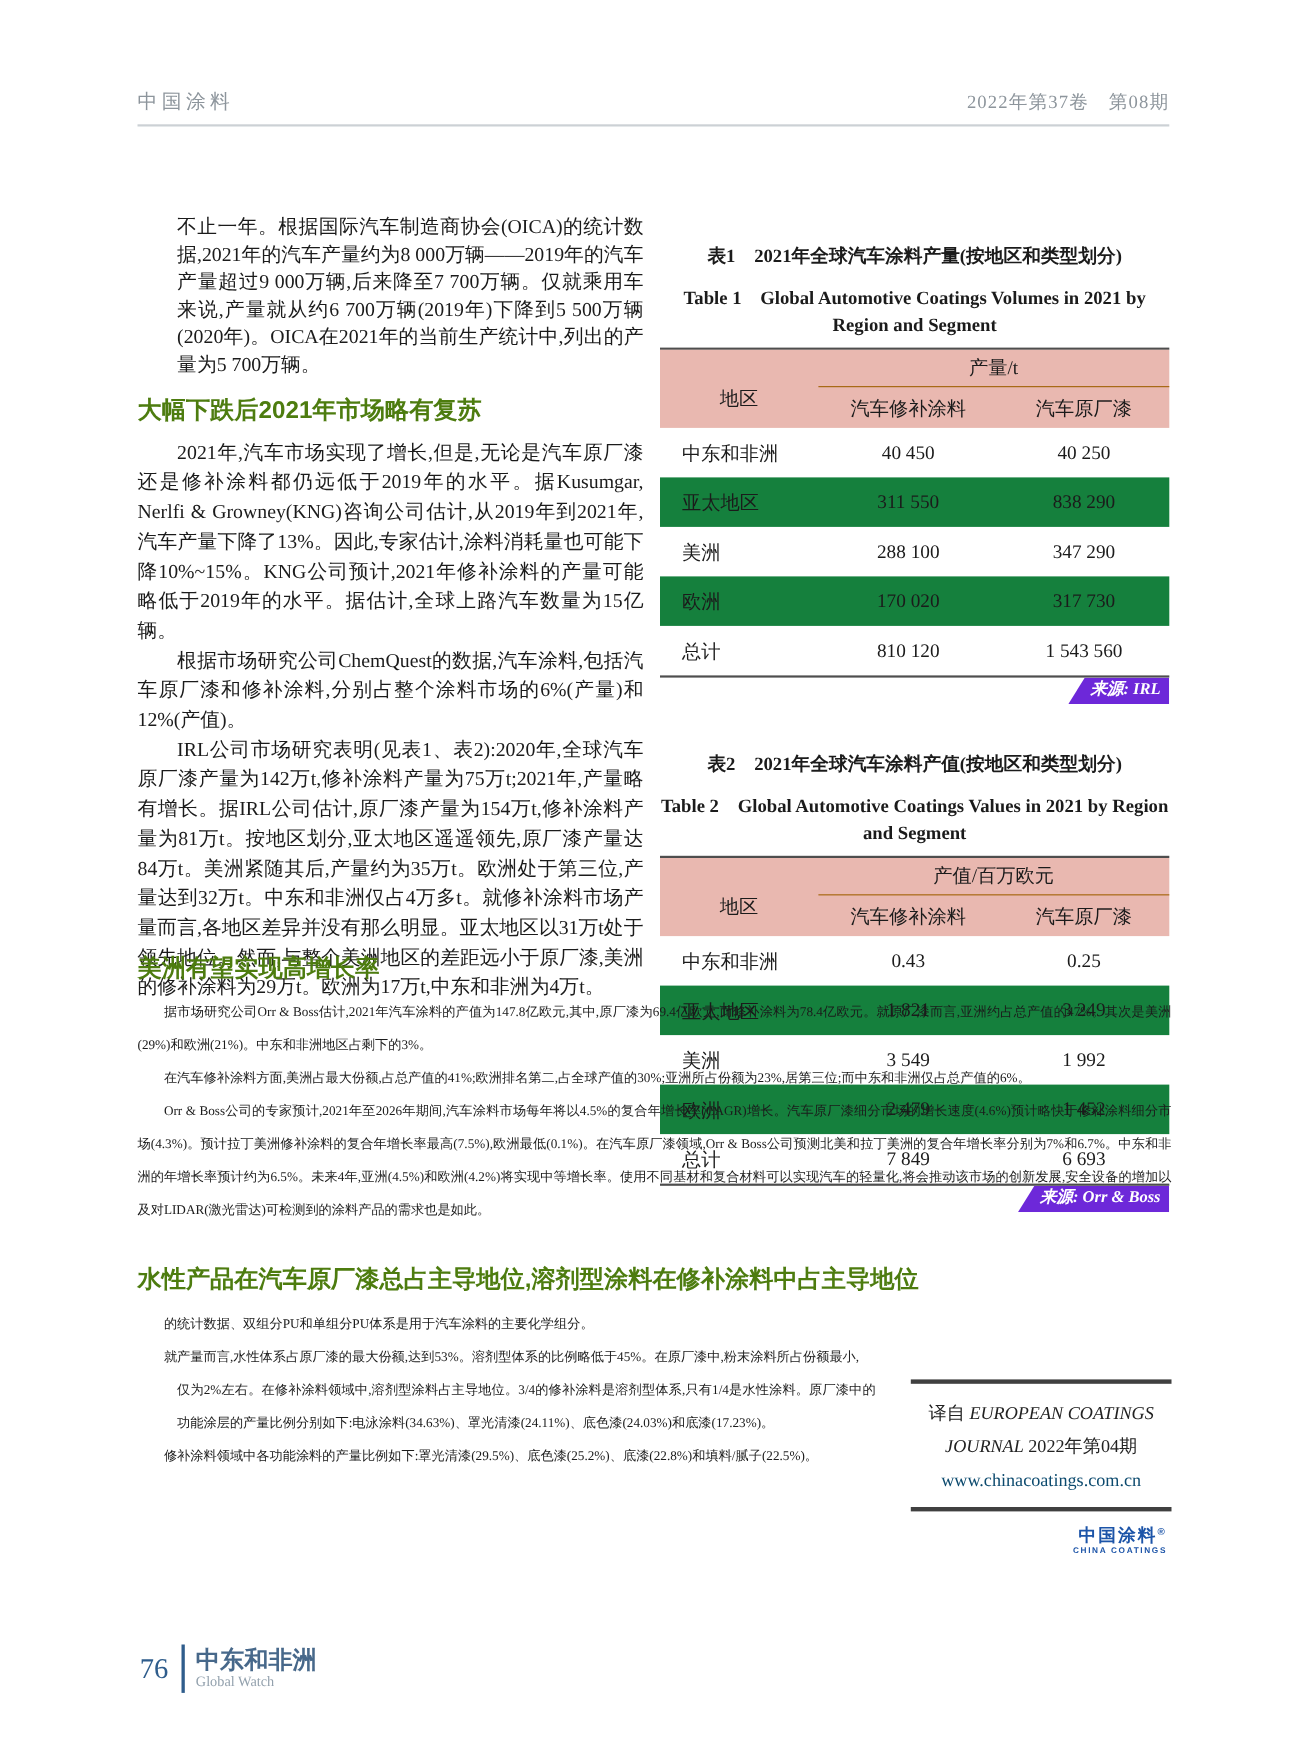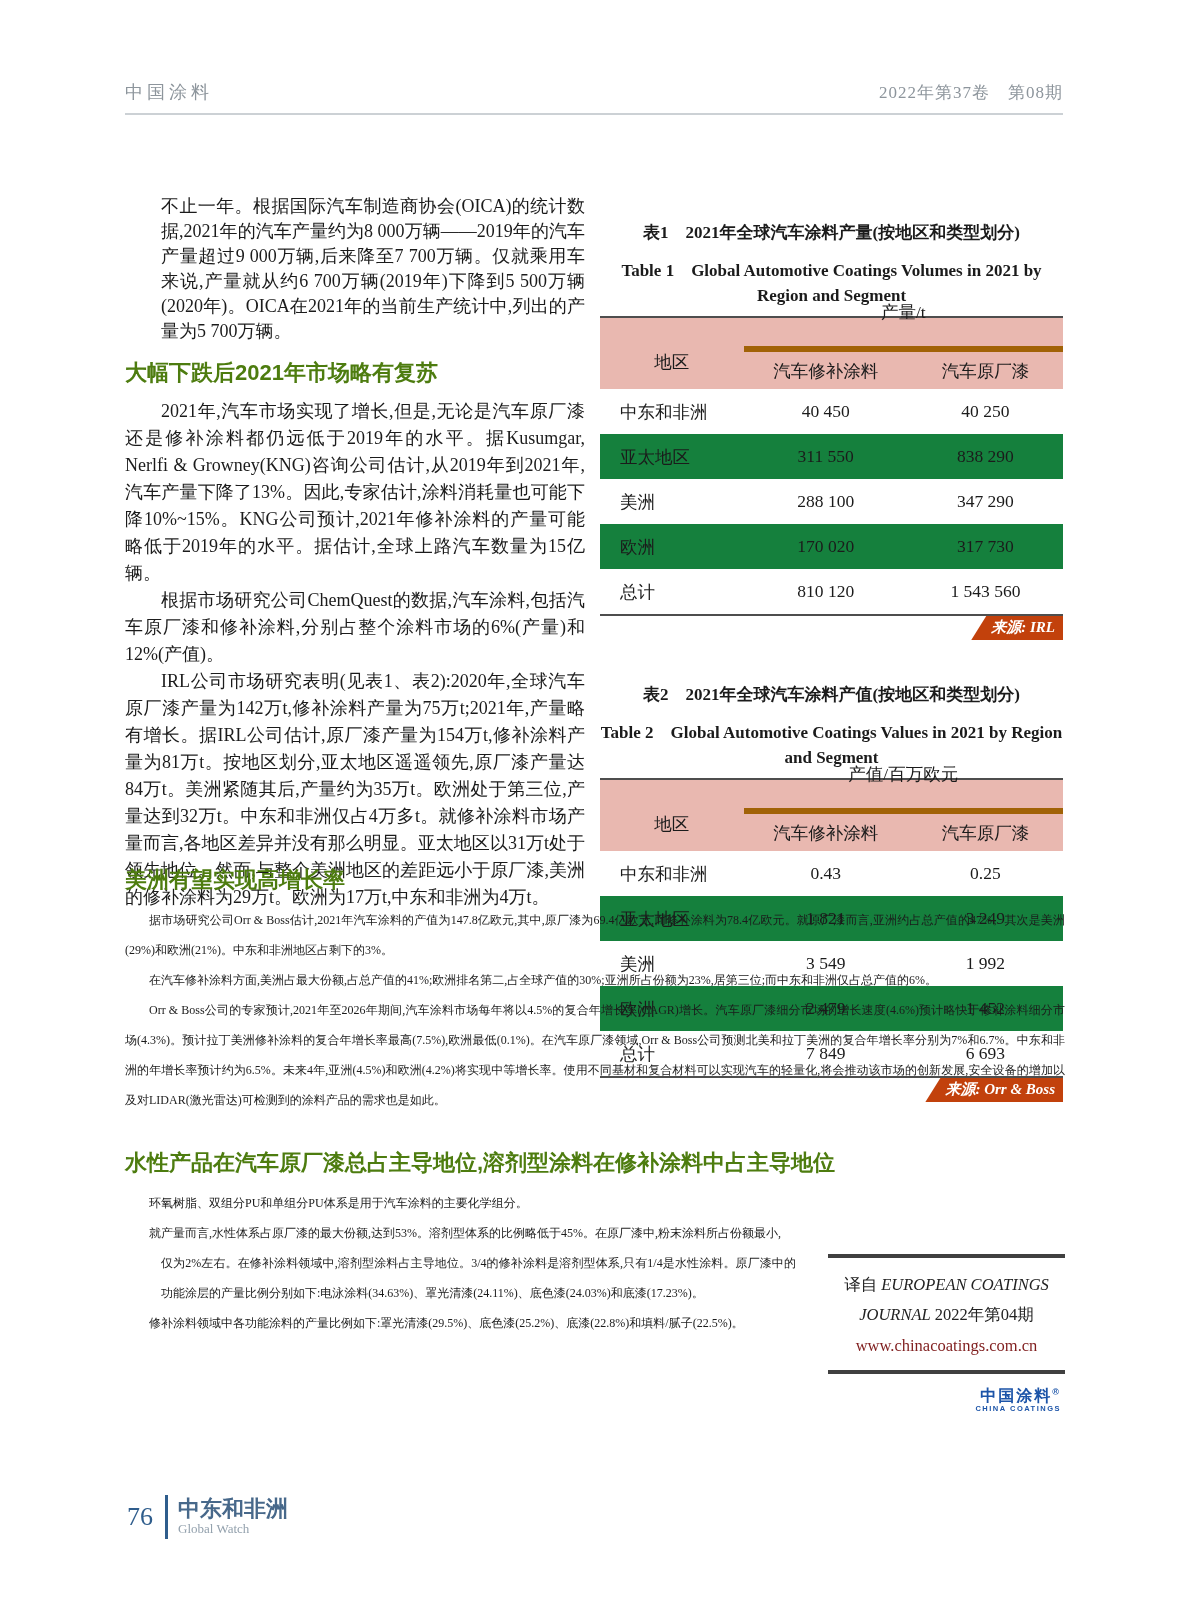--- a/index.html
+++ b/index.html
@@ -23,41 +23,41 @@
          font-size:22px;margin:14px 0 10px 0;line-height:30px;}
   
   .tbl-block{margin-top:26px;}
   .tbl-block.second{margin-top:42px;}
   .cap-cn{font-size:17px;font-weight:bold;text-align:center;line-height:26px;margin:12px;}
   .cap-en{font-size:17px;font-weight:bold;text-align:center;line-height:25px;margin:0 0 8px 0;}
   .tbl{border-top:2px solid #4e4e4e;border-bottom:2px solid #4e4e4e;font-size:17.5px;}
   .thead{display:grid;grid-template-columns:31% 35.5% 33.5%;grid-template-rows:34px 37px;background:#e9b8b0;}
   .th-region{grid-row:1/3;display:flex;align-items:center;justify-content:center;margin-top:17px;}
   .th-group{grid-column:2/4;display:flex;align-items:flex-end;justify-content:center;
-            padding-bottom:22px;border-bottom:6px solid #a16207;}
+            padding-bottom:5px;border-bottom:1px solid #a16207;}
   .th-sub{display:flex;align-items:center;justify-content:center;}
   .tr{display:grid;grid-template-columns:31% 35.5% 33.5%;height:45px;align-items:center;}
   .tr.alt{background:#15803d;}
   .td-region{padding-left:20px;}
   .td-num{text-align:center;}
   .src-row{display:flex;justify-content:flex-end;}
-  .src-badge{background:#c2410c;color:#ffffff;font-style:italic;font-weight:bold;font-size:15px;
+  .src-badge{background:#6d28d9;color:#ffffff;font-style:italic;font-weight:bold;font-size:15px;
              line-height:21px;padding:1px 8px 2px 20px;clip-path:polygon(15px 0,100% 0,100% 100%,0 100%);}
   
   .sect2{position:absolute;left:125px;top:865px;width:940px;}
   .sect3{position:absolute;left:125px;top:1148px;width:940px;}
   .wide .para{font-size:12px;line-height:30px;}
   
   .s3-flow{overflow:visible;}
   .trans-float{float:right;width:237px;margin:6px 0 4px 32px;}
   .tb-bar{height:4px;background:#404040;}
   .tb-inner{padding:12px 2px 10px 2px;text-align:center;}
   .tb-text{font-size:16.5px;line-height:30px;color:#222;}
   .tb-text i{font-style:italic;}
-  .tb-site{font-size:16.5px;color:#7f1d1d;line-height:28px;margin-top:2px;display:inline-block;text-decoration:none;}
+  .tb-site{font-size:16.5px;color:#0c4a6e;line-height:28px;margin-top:2px;display:inline-block;text-decoration:none;}
   .tb-logo{text-align:right;padding:10px 4px 0 0;}
   .logo-cn{font-family:"Liberation Sans","DejaVu Sans",sans-serif;font-weight:bold;font-size:16px;
            color:#1c54a8;letter-spacing:2px;line-height:16px;}
   .logo-mark{font-size:9px;vertical-align:super;}
   .logo-en{font-family:"Liberation Sans","DejaVu Sans",sans-serif;font-size:7.5px;font-weight:bold;
            color:#1c54a8;letter-spacing:1.5px;line-height:10px;}
   
   .ftr{position:absolute;left:127px;top:1495px;display:flex;align-items:center;}
   .ftr-num{font-size:26px;color:#2f5d8c;margin-right:12px;}
   .ftr-bar{width:3px;height:44px;background:#2f5d8c;margin-right:10px;}
@@ -173,21 +173,21 @@
 
   <div class="sect2 wide">
     <h2 class="h-red" style="margin-top:0;">美洲有望实现高增长率</h2>
     <p class="para">据市场研究公司Orr &amp; Boss估计,2021年汽车涂料的产值为147.8亿欧元,其中,原厂漆为69.4亿欧元,而修补涂料为78.4亿欧元。就原厂漆而言,亚洲约占总产值的47%。其次是美洲(29%)和欧洲(21%)。中东和非洲地区占剩下的3%。</p>
     <p class="para">在汽车修补涂料方面,美洲占最大份额,占总产值的41%;欧洲排名第二,占全球产值的30%;亚洲所占份额为23%,居第三位;而中东和非洲仅占总产值的6%。</p>
     <p class="para">Orr &amp; Boss公司的专家预计,2021年至2026年期间,汽车涂料市场每年将以4.5%的复合年增长率(CAGR)增长。汽车原厂漆细分市场的增长速度(4.6%)预计略快于修补涂料细分市场(4.3%)。预计拉丁美洲修补涂料的复合年增长率最高(7.5%),欧洲最低(0.1%)。在汽车原厂漆领域,Orr &amp; Boss公司预测北美和拉丁美洲的复合年增长率分别为7%和6.7%。中东和非洲的年增长率预计约为6.5%。未来4年,亚洲(4.5%)和欧洲(4.2%)将实现中等增长率。使用不同基材和复合材料可以实现汽车的轻量化,将会推动该市场的创新发展,安全设备的增加以及对LIDAR(激光雷达)可检测到的涂料产品的需求也是如此。</p>
   </div>
 
   <div class="sect3 wide">
     <h2 class="h-red" style="margin-top:0;">水性产品在汽车原厂漆总占主导地位,溶剂型涂料在修补涂料中占主导地位</h2>
-    <p class="para">环氧树脂、双组分PU和单组分PU体系是用于汽车涂料的主要化学组分。</p>
+    <p class="para">的统计数据、双组分PU和单组分PU体系是用于汽车涂料的主要化学组分。</p>
     <p class="para">就产量而言,水性体系占原厂漆的最大份额,达到53%。溶剂型体系的比例略低于45%。在原厂漆中,粉末涂料所占份额最小,</p>
 
     <div class="s3-flow">
       <div class="trans-float">
         <div class="tb-bar"></div>
         <div class="tb-inner">
           <div class="tb-text">
             <span>译自 </span><i>EUROPEAN COATINGS JOURNAL</i><span> 2022年第04期</span>
           </div>
           <a class="tb-site" href="#">www.chinacoatings.com.cn</a>

